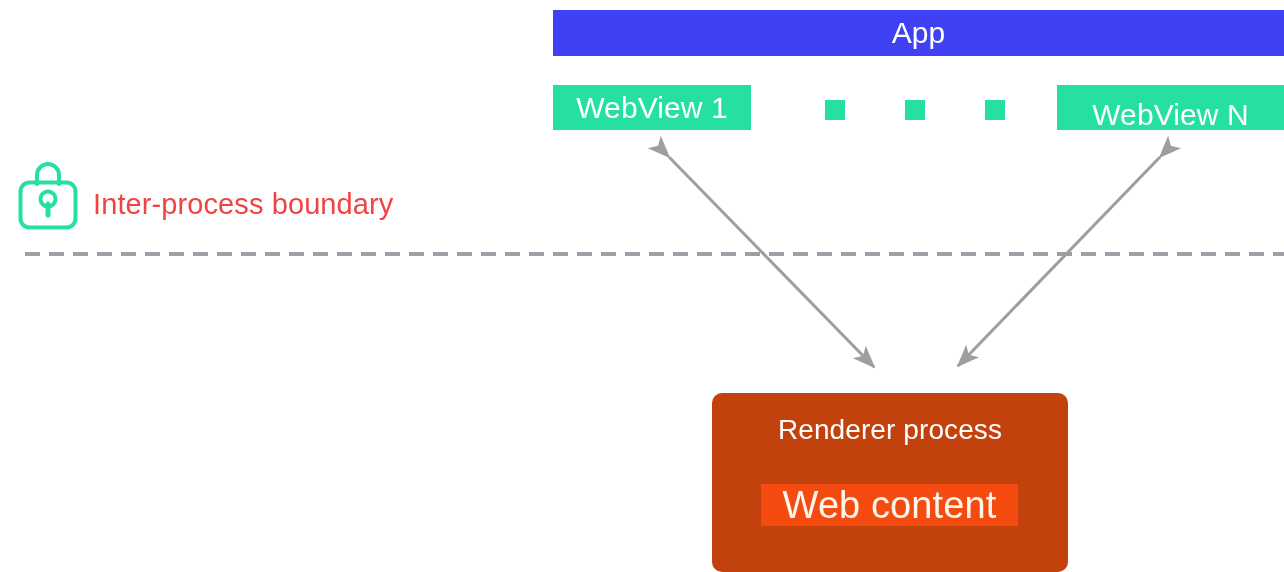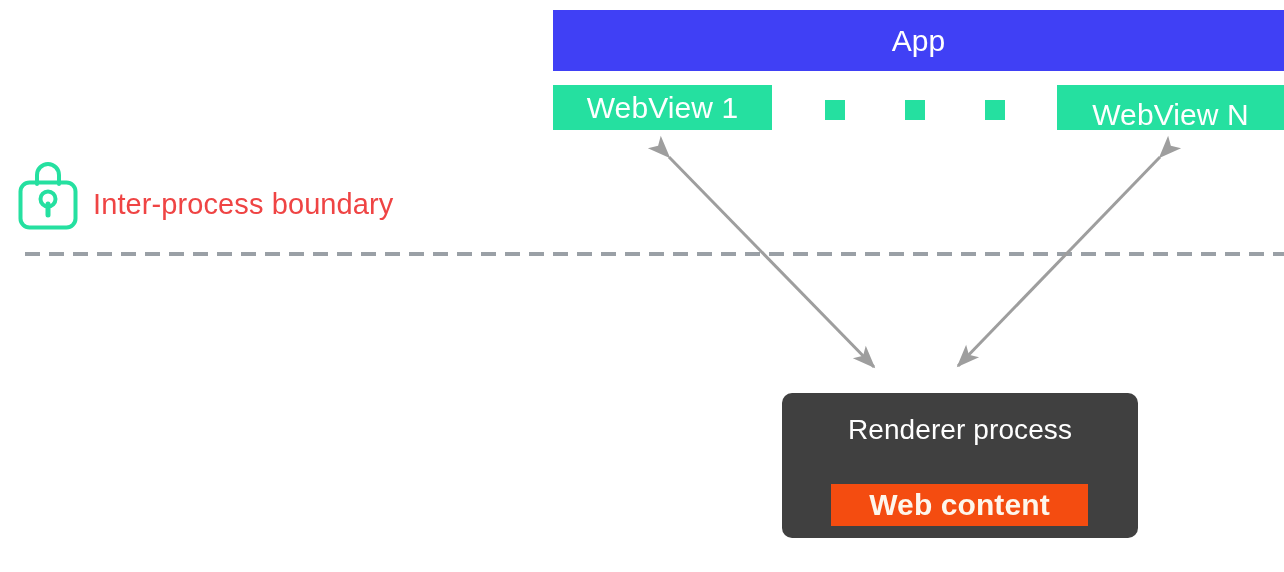--- a/index.html
+++ b/index.html
@@ -18,21 +18,21 @@
     overflow: hidden;
     background: #ffffff;
   }
 
   
   .app-bar {
     position: absolute;
     left: 553px;
     top: 10px;
     width: 731px;
-    height: 61px;
+    height: 46px;
     background: #4040f5;
     display: flex;
     align-items: center;
     justify-content: center;
   }
   .app-bar .label {
     color: #ffffff;
     font-size: 30px;
     font-weight: 400;
     line-height: 1;
@@ -49,21 +49,21 @@
     align-items: center;
     justify-content: center;
   }
   .webview .label {
     color: #ffffff;
     font-size: 30px;
     font-weight: 400;
     line-height: 1;
     letter-spacing: 0.1px;
   }
-  .webview-1 { left: 553px; width: 219px; }
+  .webview-1 { left: 553px; width: 198px; }
   .webview-n { left: 1057px; width: 227px; align-items: flex-end; }
 
   
   .ellipsis-dot {
     position: absolute;
     top: 100px;
     width: 20px;
     height: 20px;
     background: #25e0a0;
   }
@@ -115,25 +115,25 @@
     left: 0;
     top: 0;
     width: 1284px;
     height: 572px;
     pointer-events: none;
   }
 
   
   .renderer-box {
     position: absolute;
-    left: 782px;
+    left: 712px;
     top: 393px;
     width: 356px;
-    height: 145px;
-    background: #404040;
+    height: 179px;
+    background: #c2410c;
     border-radius: 10px;
   }
   .renderer-title {
     position: absolute;
     left: 0;
     top: 23px;
     width: 100%;
     text-align: center;
     color: #ffffff;
     font-size: 28px;
@@ -147,22 +147,22 @@
     top: 91px;
     width: 257px;
     height: 42px;
     background: #f44c10;
     display: flex;
     align-items: center;
     justify-content: center;
   }
   .web-content-box .label {
     color: #fdf6ec;
-    font-size: 30px;
-    font-weight: 700;
+    font-size: 38px;
+    font-weight: 400;
     line-height: 1;
     letter-spacing: 0.1px;
   }
 </style>
 </head>
 <body>
 
 <div id="diagram">
 
   <div class="app-bar">

